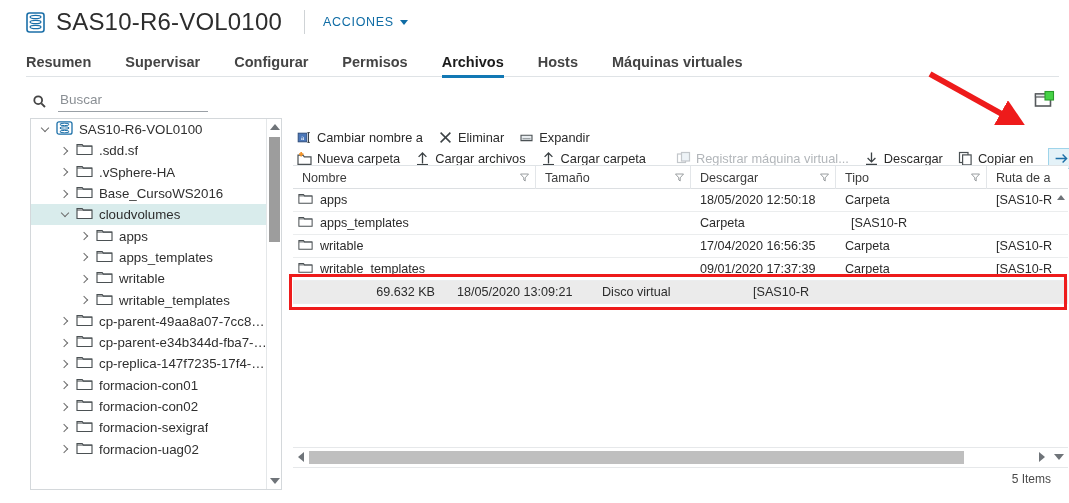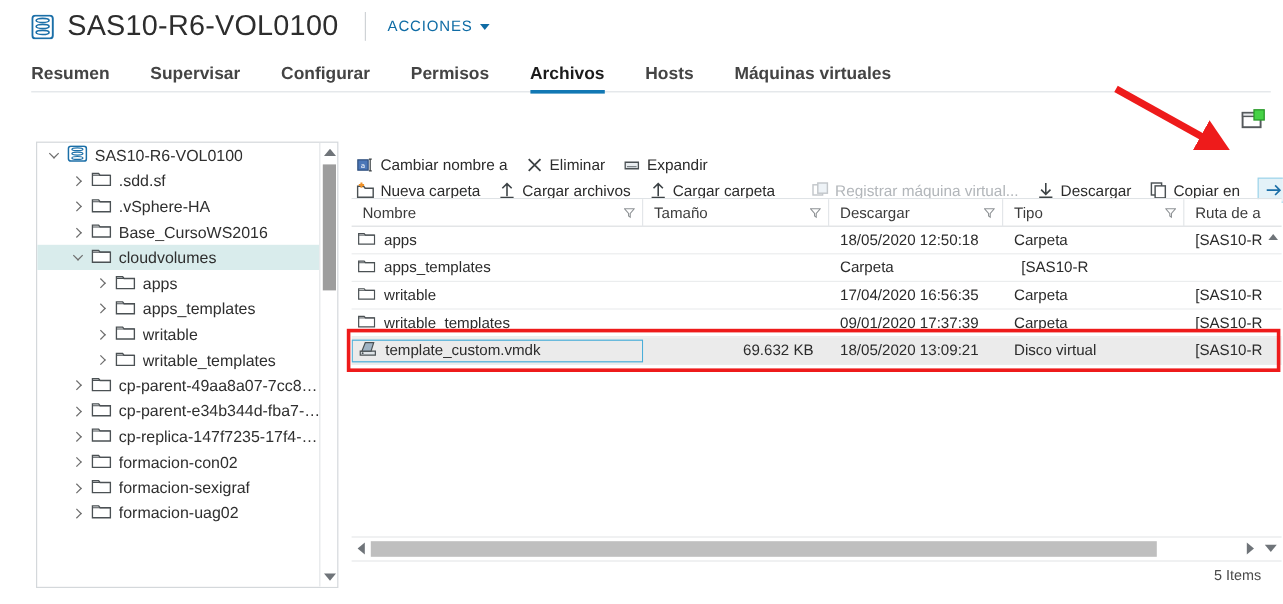--- a/index.html
+++ b/index.html
@@ -240,20 +240,27 @@
   <div class="tabbar">
     <div class="tab">Resumen</div>
     <div class="tab">Supervisar</div>
     <div class="tab">Configurar</div>
     <div class="tab">Permisos</div>
     <div class="tab active">Archivos</div>
     <div class="tab">Hosts</div>
     <div class="tab">Máquinas virtuales</div>
   </div>
 
+  <div class="search-row">
+    <svg class="search-icon" viewBox="0 0 13 13">
+      <circle cx="5.2" cy="5.2" r="3.9" fill="none" stroke="#444" stroke-width="1.8"></circle>
+      <line x1="8.3" y1="8.3" x2="12" y2="12" stroke="#444" stroke-width="1.9"></line>
+    </svg>
+    <input class="search-input" value="" placeholder="Buscar" style="">
+  </div>
 
   <svg class="topright-ico" viewBox="0 0 22 20">
     <rect x="1.5" y="4" width="15" height="12" fill="#fff" stroke="#55595c" stroke-width="1.6"></rect>
     <rect x="1.5" y="4" width="15" height="3" fill="#e8eaec" stroke="#55595c" stroke-width="1.2"></rect>
     <rect x="11" y="1.5" width="8.5" height="8.5" fill="#46d246" stroke="#2a9a2a" stroke-width="1.1"></rect>
   </svg>
 
   <div class="tree-panel">
     <div class="tree-scroll" id="tree-scroll">
         <div class="tree-item" style="padding-left: 6px;">
@@ -370,20 +377,30 @@
         </div>
         <div class="tree-item" style="padding-left: 26px;">
           <div class="twisty">
             <span class="chev right"></span>
           </div>
           <span><svg class="ticon" viewBox="0 0 17 14">
               <path d="M1 2.6h5.2l1.2 1.5H16v8.4H1z" fill="#fff" stroke="#4b5154" stroke-width="1.15"></path>
               <path d="M1 4.1h15" stroke="#4b5154" stroke-width="0.9"></path>
             </svg></span>
           <span class="tlabel">cp-replica-147f7235-17f4-471d-...</span>
+        </div>
+        <div class="tree-item" style="padding-left: 26px;">
+          <div class="twisty">
+            <span class="chev right"></span>
+          </div>
+          <span><svg class="ticon" viewBox="0 0 17 14">
+              <path d="M1 2.6h5.2l1.2 1.5H16v8.4H1z" fill="#fff" stroke="#4b5154" stroke-width="1.15"></path>
+              <path d="M1 4.1h15" stroke="#4b5154" stroke-width="0.9"></path>
+            </svg></span>
+          <span class="tlabel">formacion-con01</span>
         </div>
         <div class="tree-item" style="padding-left: 26px;">
           <div class="twisty">
             <span class="chev right"></span>
           </div>
           <span><svg class="ticon" viewBox="0 0 17 14">
               <path d="M1 2.6h5.2l1.2 1.5H16v8.4H1z" fill="#fff" stroke="#4b5154" stroke-width="1.15"></path>
               <path d="M1 4.1h15" stroke="#4b5154" stroke-width="0.9"></path>
             </svg></span>
           <span class="tlabel">formacion-con02</span>
@@ -595,30 +612,20 @@
                   </svg></span>
                 <span>writable_templates</span>
               </div>
             </div>
             <div class="cell num c-size"></div>
             <div class="cell c-mod">09/01/2020 17:37:39</div>
             <div class="cell c-type">Carpeta</div>
             <div class="cell c-path">[SAS10-R</div>
           </div>
           <div class="row selected">
-            <div class="cell c-name" style="padding: 0px;">
-              <div class="name-cell-inner">
-                <span><svg class="row-icon" viewBox="0 0 15 13">
-                    <path d="M1.2 8.6h12.6v3.4H1.2z" fill="#dfe4e8" stroke="#4b5154" stroke-width="1"></path>
-                    <path d="M2.6 8.6L5.4 1.6h7l-2.2 7z" fill="#9fb3c4" stroke="#4b5154" stroke-width="1"></path>
-                    <circle cx="3.2" cy="10.3" r="0.8" fill="#4b5154"></circle>
-                  </svg></span>
-                <span>template_custom.vmdk</span>
-              </div>
-            </div>
             <div class="cell num c-size">69.632 KB</div>
             <div class="cell c-mod">18/05/2020 13:09:21</div>
             <div class="cell c-type">Disco virtual</div>
             <div class="cell c-path">[SAS10-R</div>
           </div>
           <div style="position: absolute; right: 3px; top: 6px;">
             <span style="display:block;width:0;height:0;border-left:4px solid transparent;border-right:4px solid transparent;border-bottom:5px solid #6f7479"></span>
           </div>
         </div>
 

